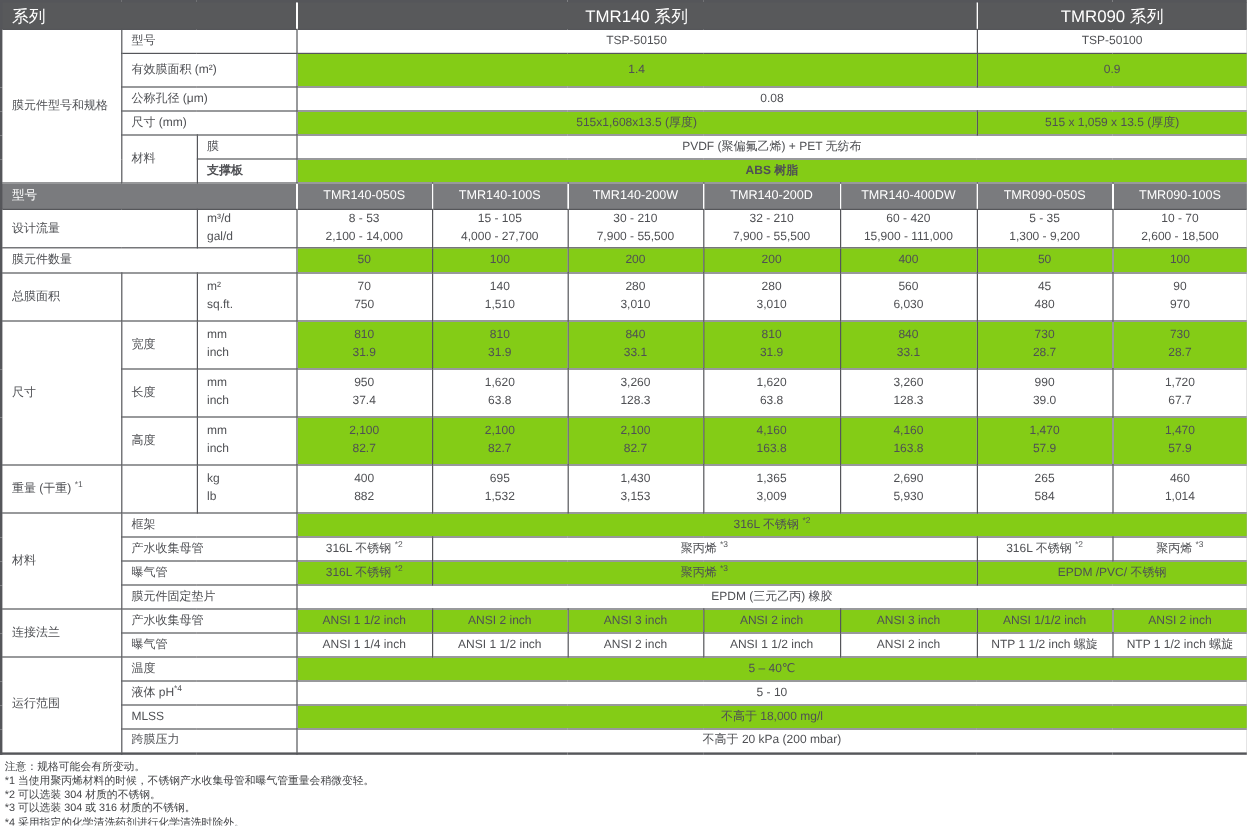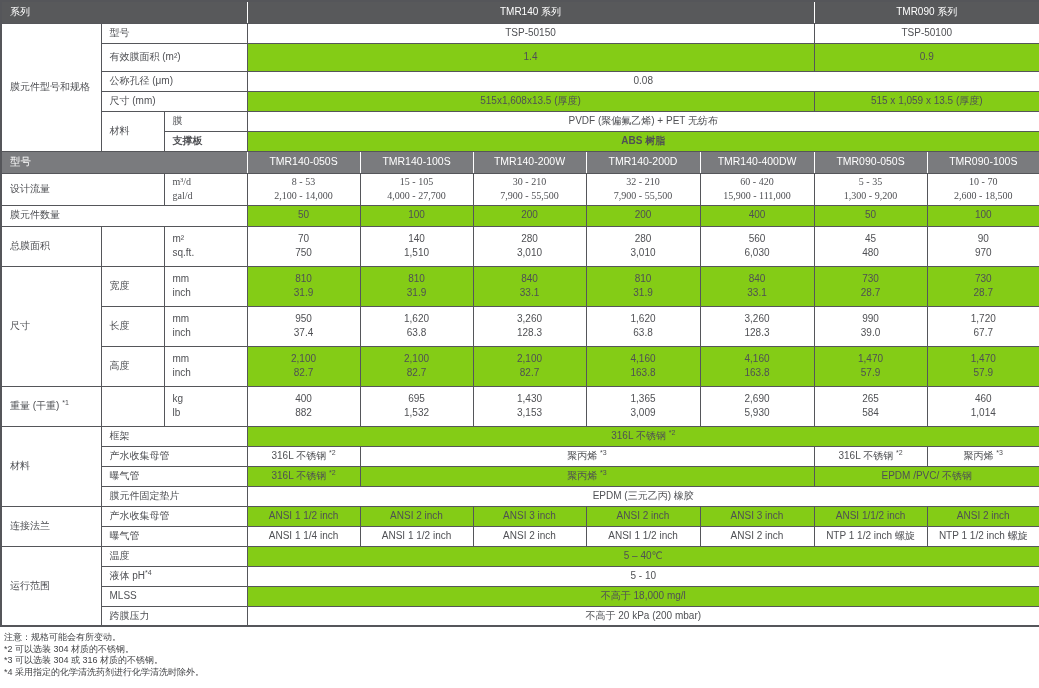--- a/index.html
+++ b/index.html
@@ -24,21 +24,21 @@
     text-align:center;
     vertical-align:middle;
     white-space:pre-line;
     overflow:hidden;
     color:#4f5054;
     background:#fff;
   }
   
   td.hdl,td.hdc{
     background:#58595b;color:#fff;
-    font-size:10px;
+    font-size:14px;
     border-left:1px solid #fff;border-right:1px solid #fff;
     border-top:1px solid #55565a;border-bottom:1px solid #55565a;
   }
   td.hdl{text-align:left;padding-left:8px;}
   
   td.hml,td.hmc{
     background:#7a7b7e;color:#fff;
     font-size:10.5px;
     border-left:1px solid #fff;border-right:1px solid #fff;
     border-top:1px solid #55565a;border-bottom:1px solid #55565a;
@@ -113,21 +113,21 @@
         <tr style="height: 22px;">
           <td colspan="3" class="hml">型号</td>
           <td class="hmc">TMR140-050S</td>
           <td class="hmc">TMR140-100S</td>
           <td class="hmc">TMR140-200W</td>
           <td class="hmc">TMR140-200D</td>
           <td class="hmc">TMR140-400DW</td>
           <td class="hmc">TMR090-050S</td>
           <td class="hmc">TMR090-100S</td>
         </tr>
-        <tr style="height: 26px; font-family: Liberation Serif, serif;">
+        <tr style="height: 26px;">
           <td colspan="2" class="lab">设计流量</td>
           <td class="unit">m³/d
 gal/d</td>
           <td class="val">8 - 53
 2,100 - 14,000</td>
           <td class="val">15 - 105
 4,000 - 27,700</td>
           <td class="val">30 - 210
 7,900 - 55,500</td>
           <td class="val">32 - 210
@@ -304,17 +304,18 @@
           <td colspan="7" class="val">不高于 18,000 mg/l</td>
         </tr>
         <tr style="height: 20px;">
           <td colspan="2" class="lab">跨膜压力</td>
           <td colspan="7" class="val">不高于 20 kPa (200 mbar)</td>
         </tr>
       </tbody>
     </table>
   <div class="notes">
     <div>注意：规格可能会有所变动。</div>
+    <div>*1 当使用聚丙烯材料的时候，不锈钢产水收集母管和曝气管重量会稍微变轻。</div>
     <div>*2 可以选装 304 材质的不锈钢。</div>
     <div>*3 可以选装 304 或 316 材质的不锈钢。</div>
     <div>*4 采用指定的化学清洗药剂进行化学清洗时除外。</div>
   </div>
 </div>
 
 </body></html>

